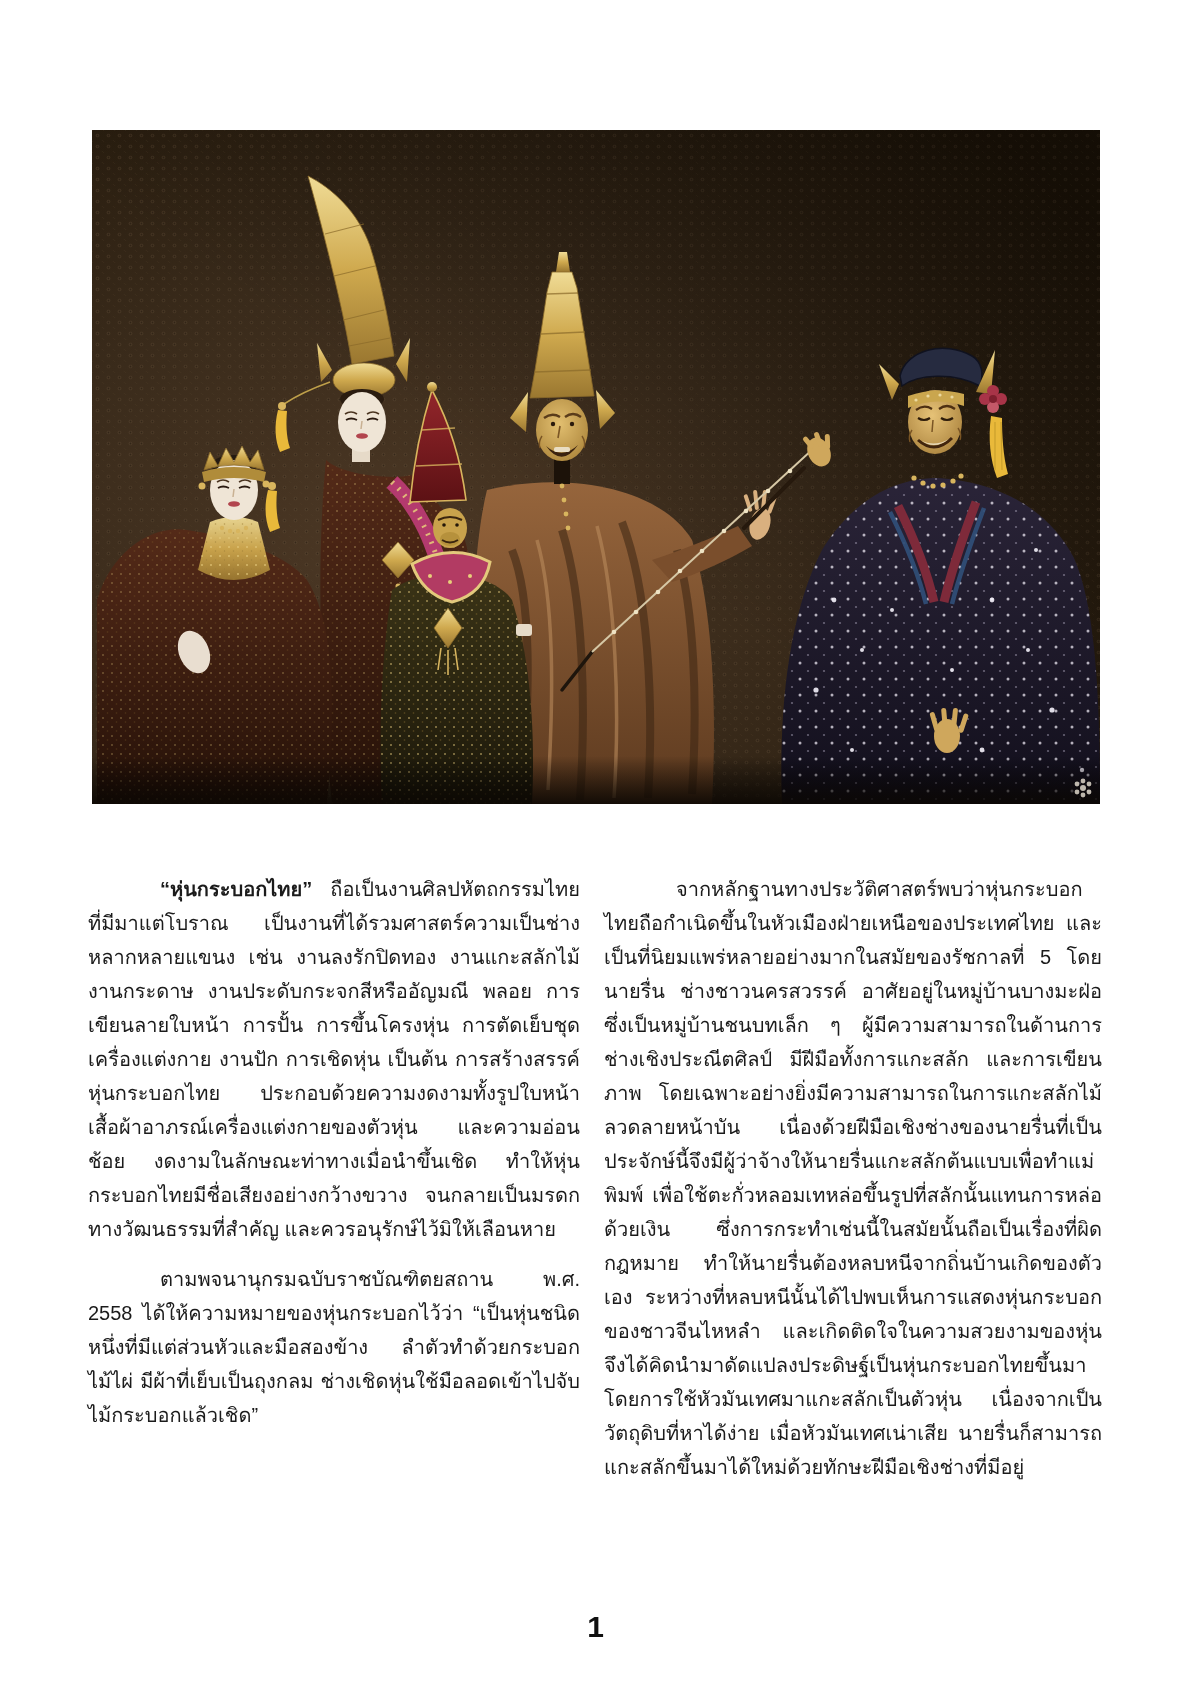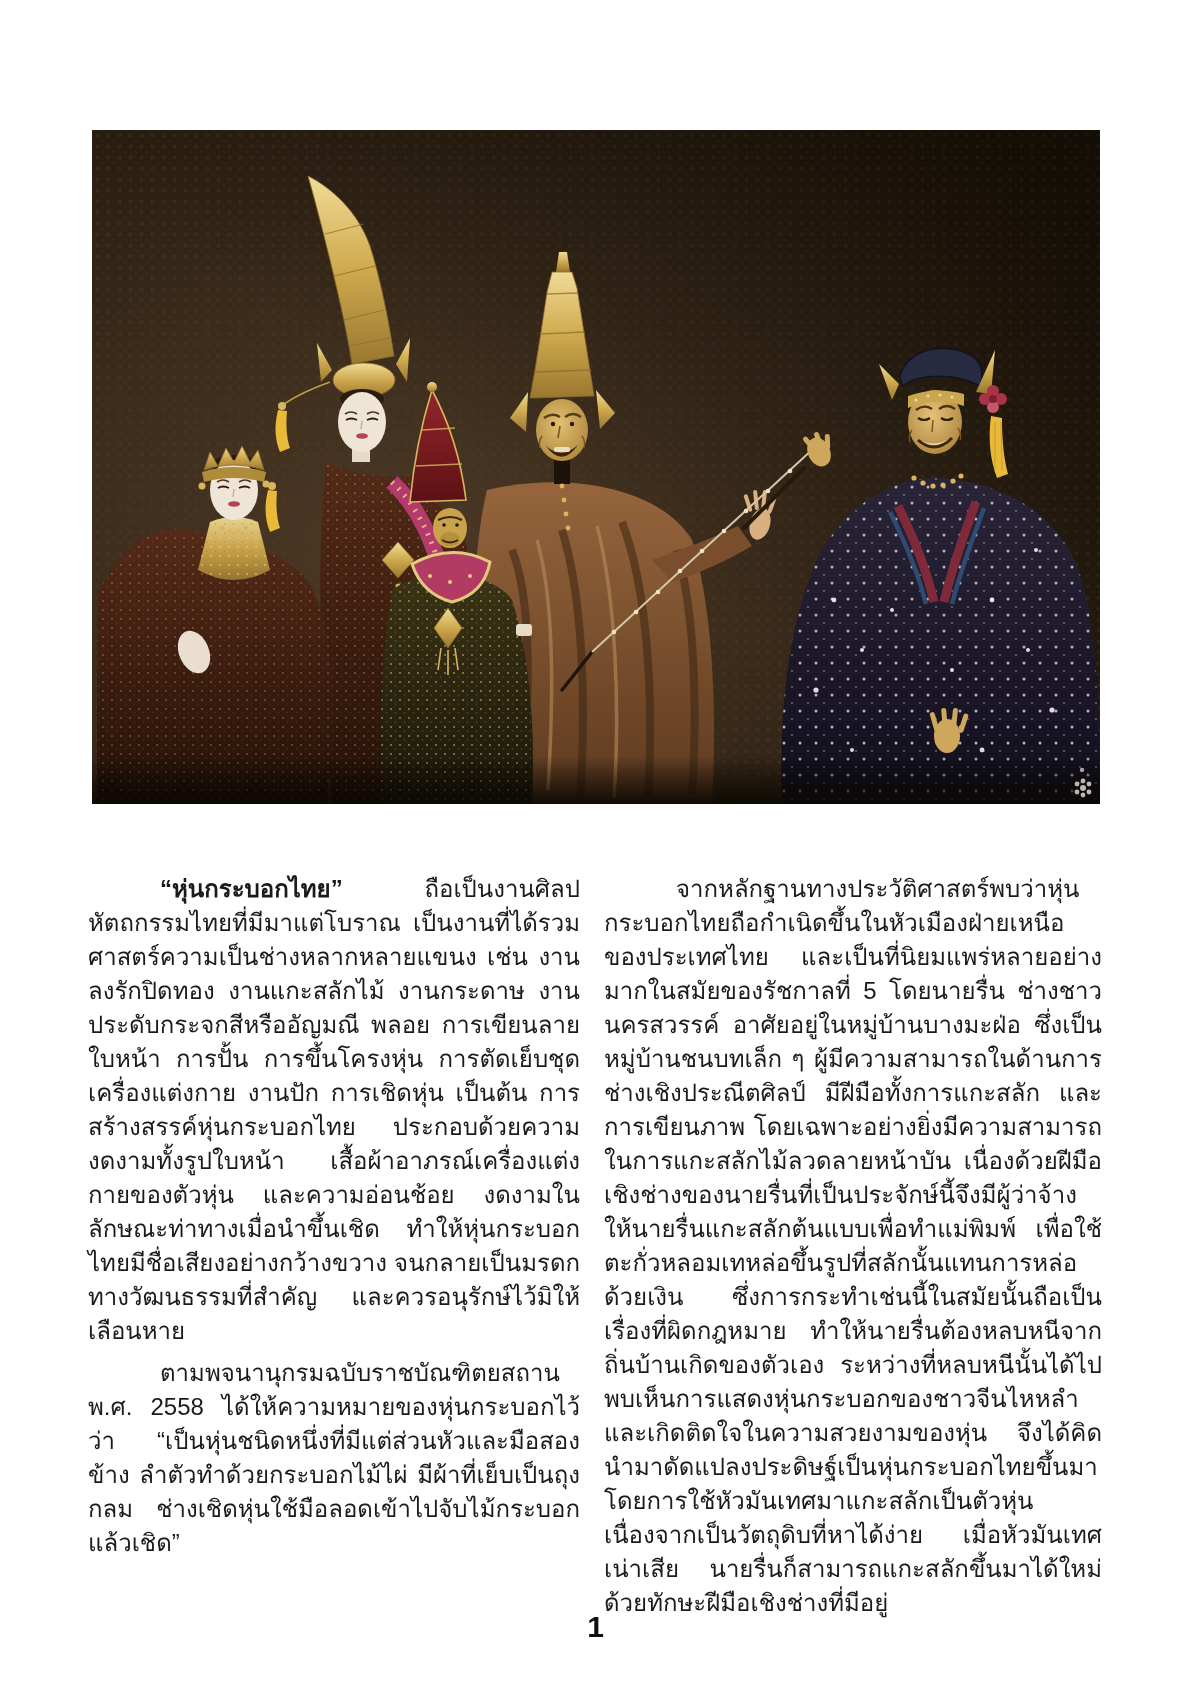--- a/index.html
+++ b/index.html
@@ -14,27 +14,27 @@
     position: absolute; left: 92px; top: 130px;
     width: 1008px; height: 674px;
   }
   .photo-frame svg { display: block; width: 100%; height: 100%; }
   .columns {
     position: absolute; left: 88px; top: 872px;
     width: 1014px;
     display: flex; gap: 24px;
   }
   .col {
-    font-size: 24px;
+    font-size: 20px;
     line-height: 34px;
     text-align: justify;
     color: #1b1b1b;
   }
   .col p { margin: 0; text-indent: 72px; }
-  .col p + p { margin-top: 8px; }
+  .col p + p { margin-top: 16px; }
   .col-left  { width: 492px; }
   .col-right { width: 498px; }
   .lead-term { font-weight: bold; }
   .pagenum {
     position: absolute; top: 1610px; left: 0;
     width: 100%;
     text-align: center;
     font-weight: bold;
     font-size: 30px;
     color: #101010;

